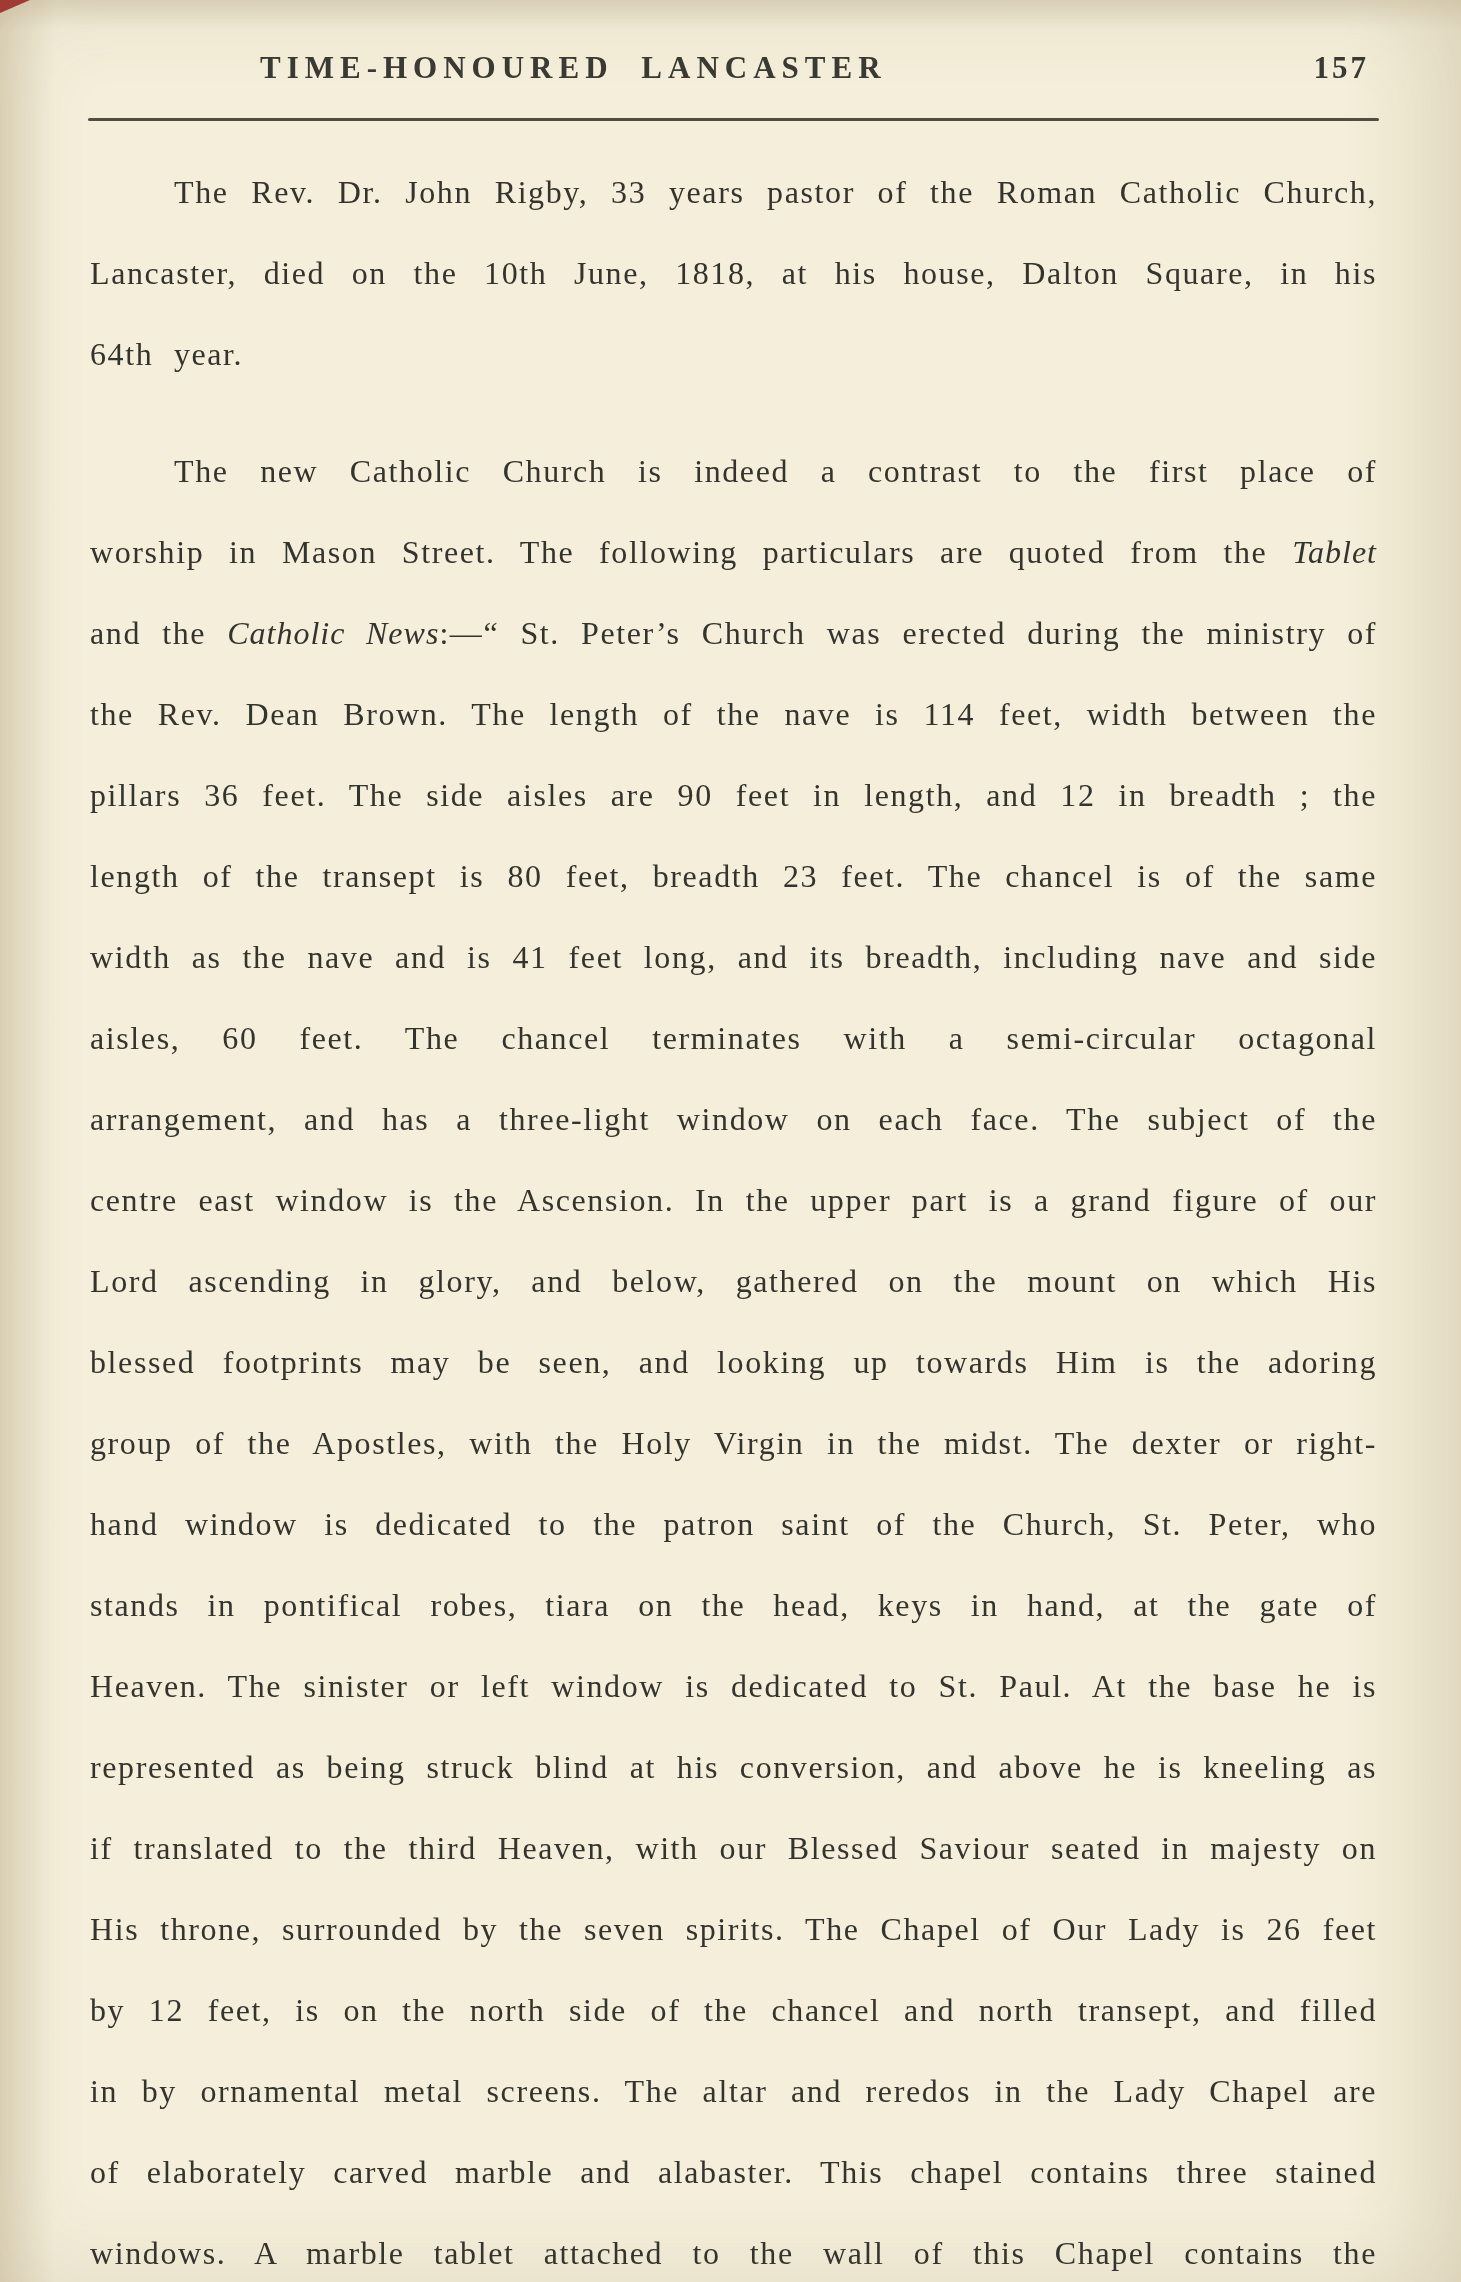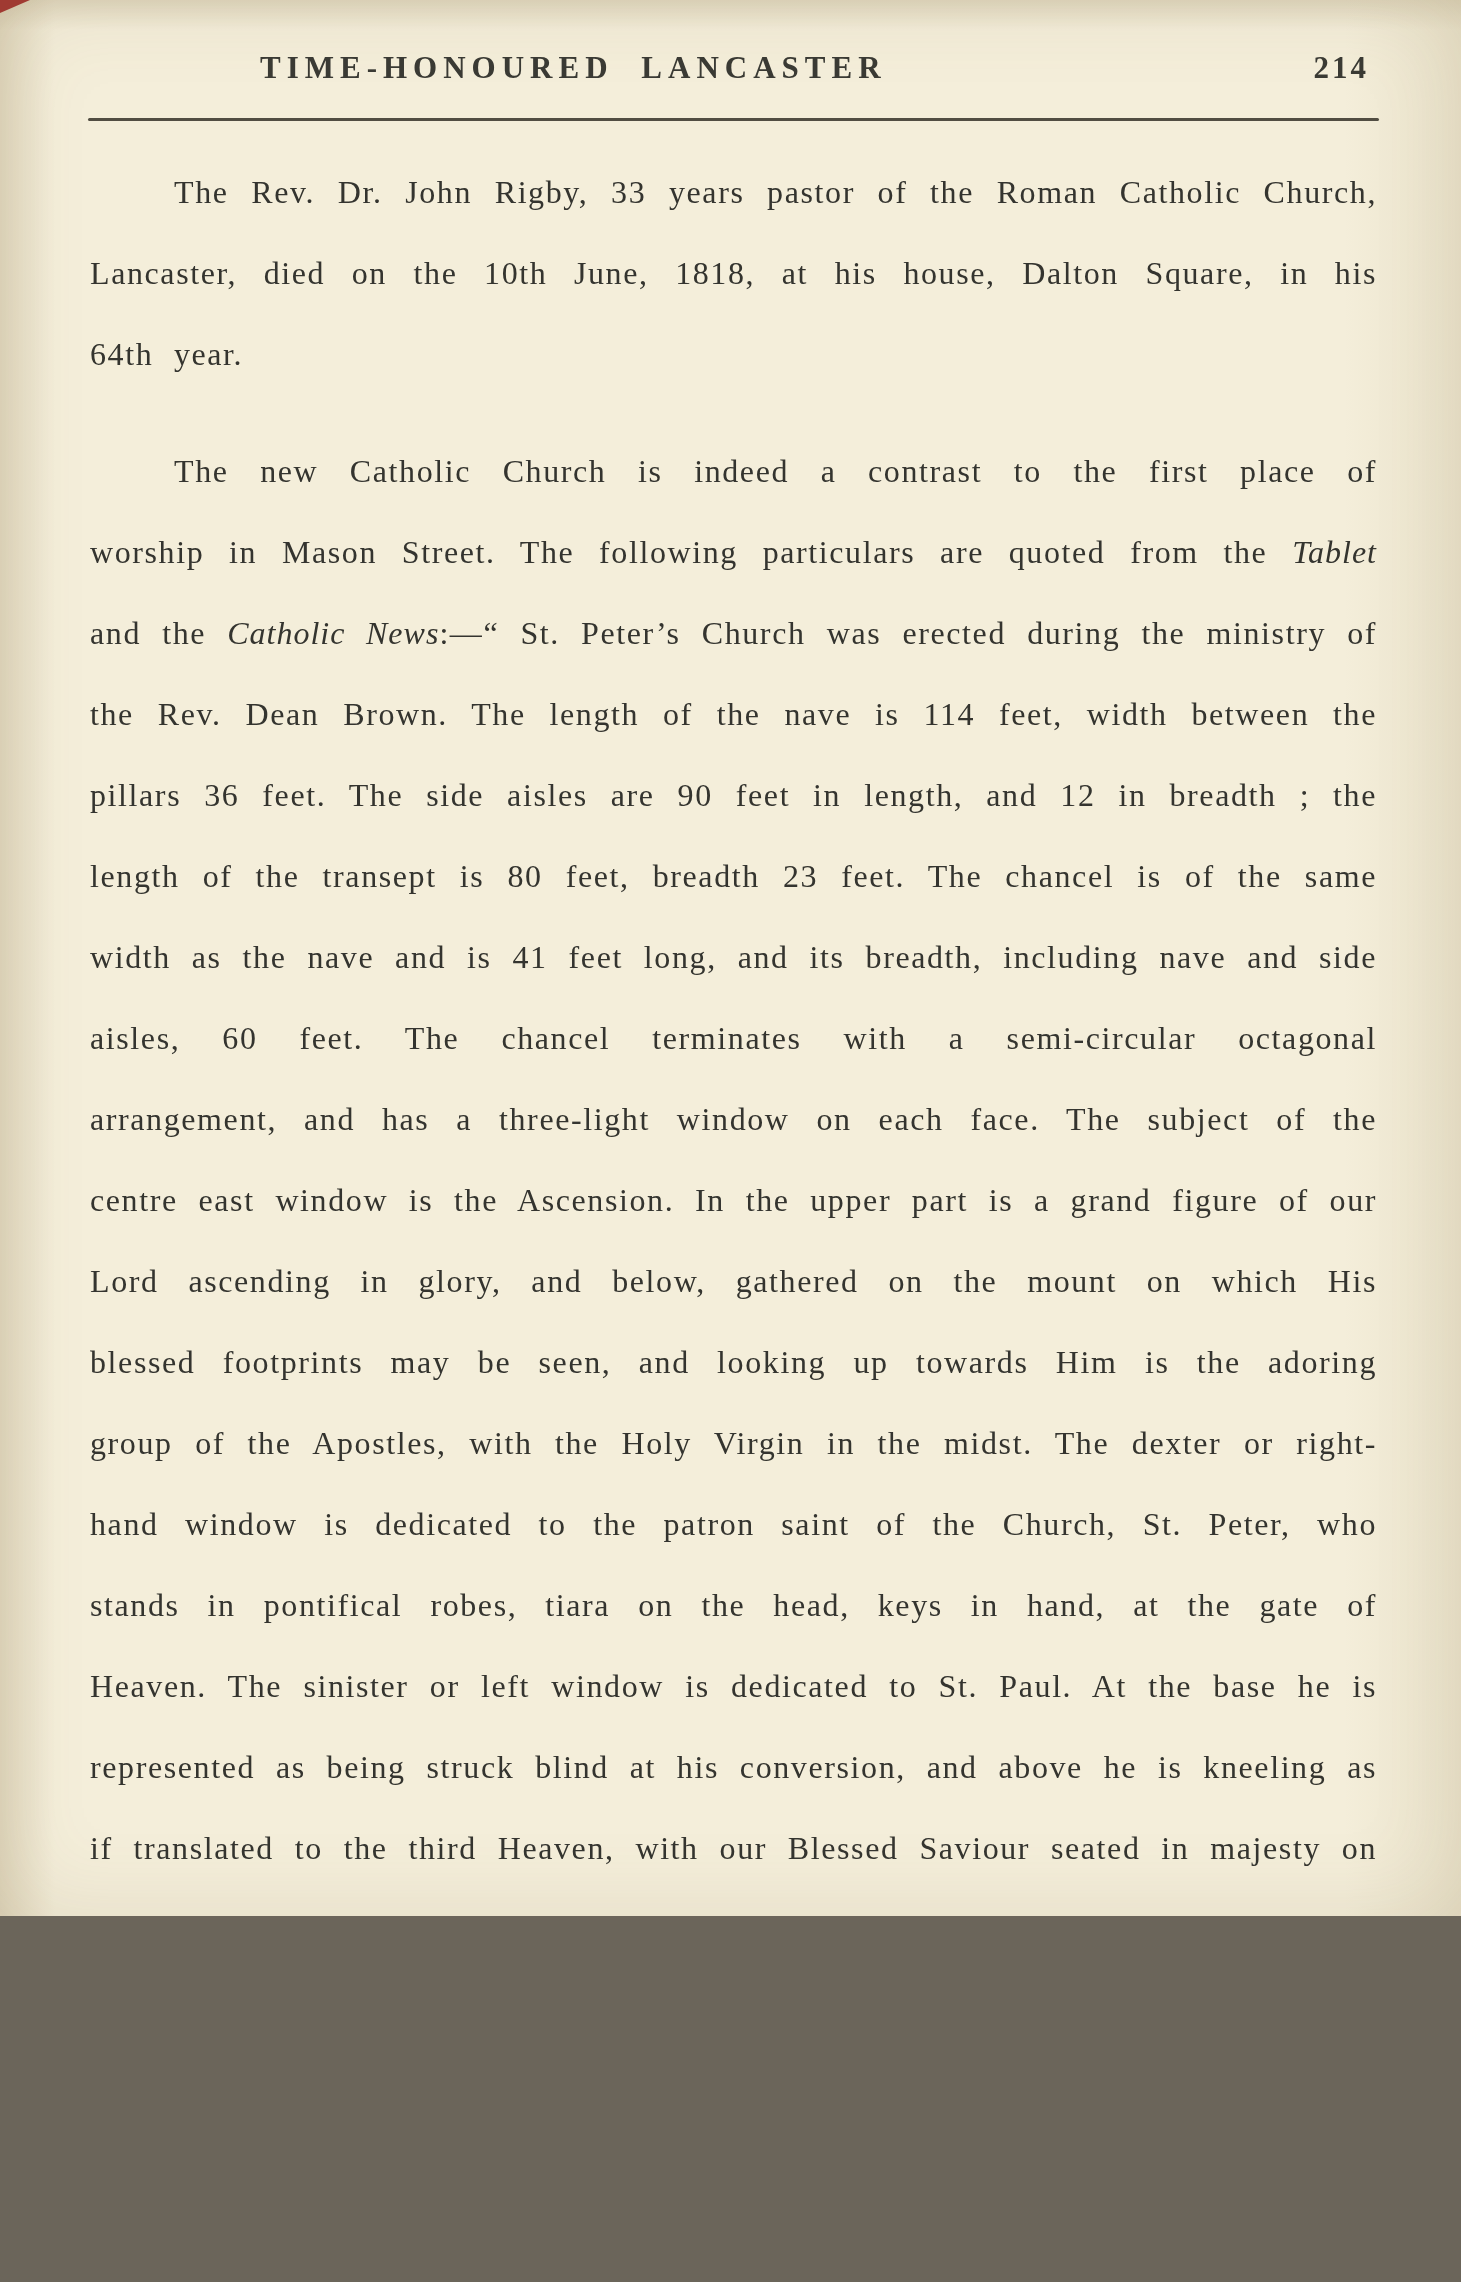--- a/index.html
+++ b/index.html
@@ -2,21 +2,21 @@
 <html><head>
 <meta charset="utf-8">
 <style>
   * { margin: 0; padding: 0; box-sizing: border-box; }
 
   html, body { background: #6b655a; }
 
   .page {
     position: relative;
     width: 1461px;
-    height: 1916px;
+    height: 2282px;
     margin: 0 auto;
     background:
       linear-gradient(90deg,
         rgba(190,175,140,0.35) 0px,
         rgba(244,238,218,0.0) 55px,
         rgba(244,238,218,0.0) 92%,
         rgba(215,205,175,0.35) 100%),
       linear-gradient(180deg,
         rgba(180,165,130,0.30) 0px,
         rgba(244,238,218,0.0) 30px),
@@ -107,21 +107,21 @@
 </style>
 </head>
 <body>
 
 <div class="page">
 
   <div class="cover-corner"></div>
 
   <div class="running-head">
     <div class="title">TIME-HONOURED LANCASTER</div>
-    <div class="folio">214</div>
+    <div class="folio">157</div>
   </div>
 
   <div class="head-rule"></div>
 
   <div class="text-block" id="text-block">
       <p class="para"><span>The Rev. Dr. John Rigby, 33 years pastor of the Roman Catholic Church, Lancaster, died on the 10th June, 1818, at his house, Dalton Square, in his 64th year.</span></p>
       <p class="para continued"><span>The new Catholic Church is indeed a contrast to the first place of worship in Mason Street. The following particulars are quoted from the </span><em>Tablet</em><span> and the </span><em>Catholic News</em><span>:—“ St. Peter’s Church was erected during the ministry of the Rev. Dean Brown. The length of the nave is 114 feet, width between the pillars 36 feet. The side aisles are 90 feet in length, and 12 in breadth ; the length of the transept is 80 feet, breadth 23 feet. The chancel is of the same width as the nave and is 41 feet long, and its breadth, including nave and side aisles, 60 feet. The chancel terminates with a semi-circular octagonal arrangement, and has a three-light window on each face. The subject of the centre east window is the Ascension. In the upper part is a grand figure of our Lord ascending in glory, and below, gathered on the mount on which His blessed footprints may be seen, and looking up towards Him is the adoring group of the Apostles, with the Holy Virgin in the midst. The dexter or right-hand window is dedicated to the patron saint of the Church, St. Peter, who stands in pontifical robes, tiara on the head, keys in hand, at the gate of Heaven. The sinister or left window is dedicated to St. Paul. At the base he is represented as being struck blind at his conversion, and above he is kneeling as if translated to the third Heaven, with our Blessed Saviour seated in majesty on His throne, surrounded by the seven spirits. The Chapel of Our Lady is 26 feet by 12 feet, is on the north side of the chancel and north transept, and filled in by ornamental metal screens. The altar and reredos in the Lady Chapel are of elaborately carved marble and alabaster. This chapel contains three stained windows. A marble tablet attached to the wall of this Chapel contains the following inscription : ‘ Pray for the five sisters of the family of Dalton, of Thurnham, Charlotte, Bridget, Mary, Lucy, and Elizabeth.’ The Convent Chapel opens into the south side of the chancel by a broad arch filled with ornamental iron work, by which contrivance the Sisters of Mercy</span></p>
     </div>
 
 </div>

